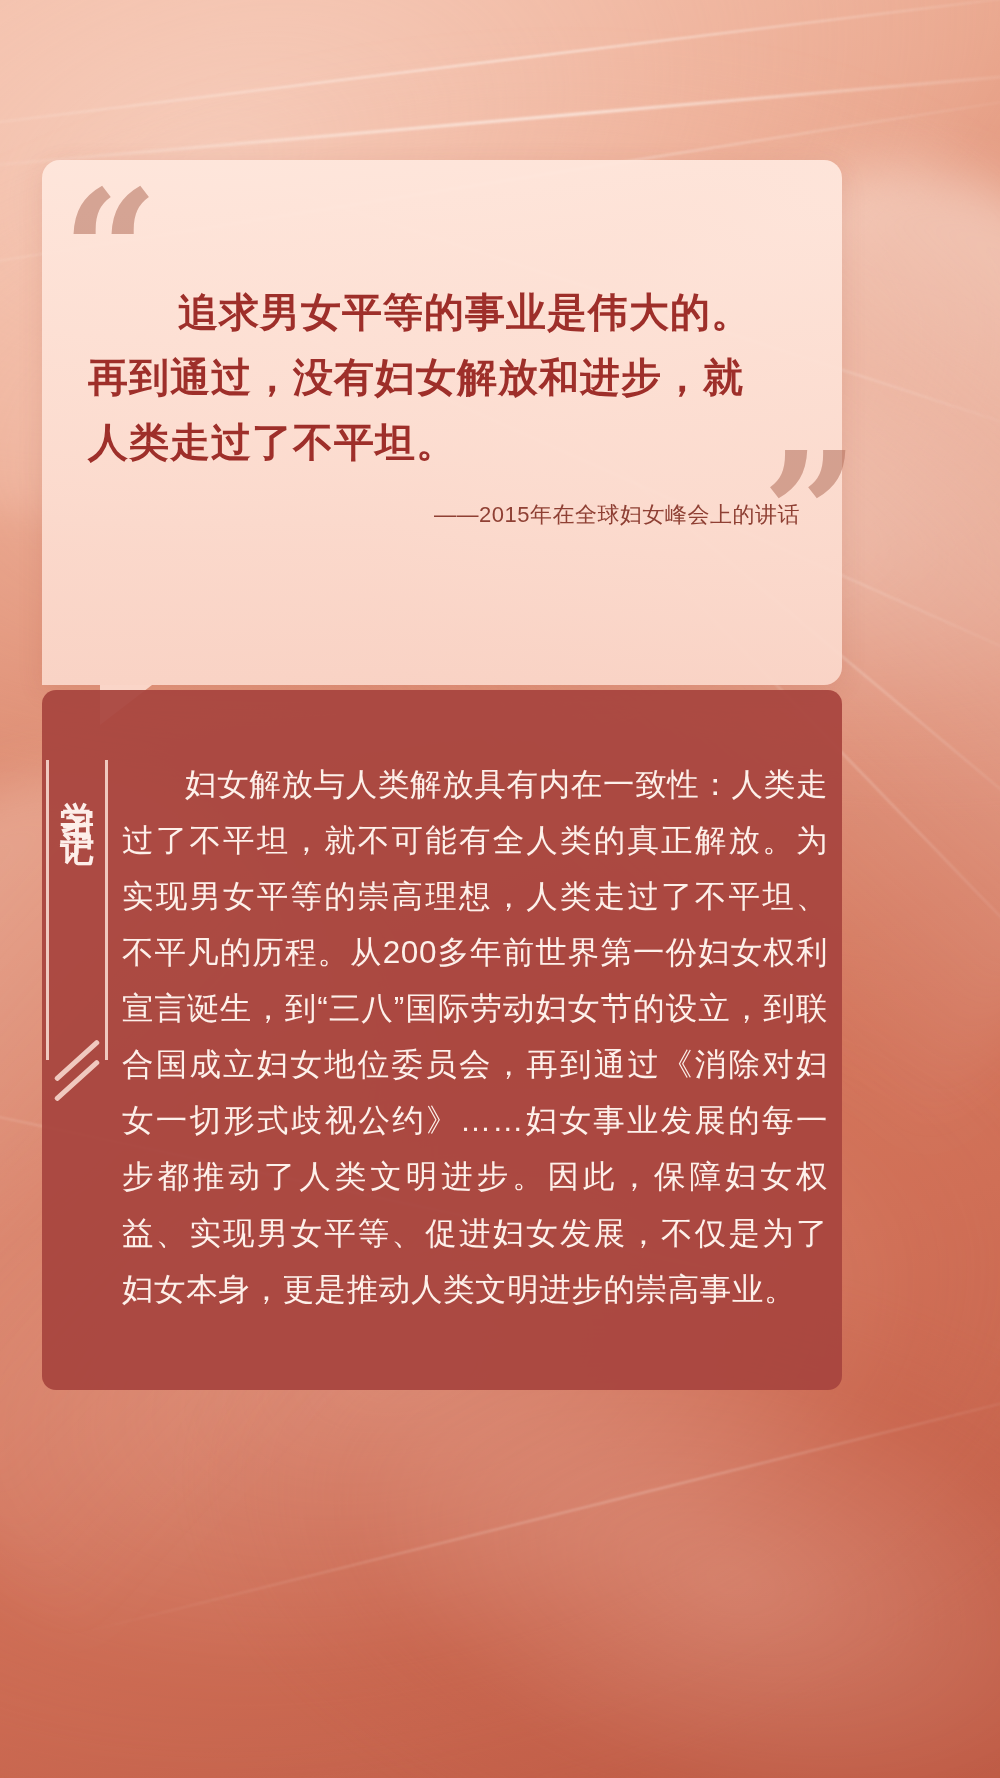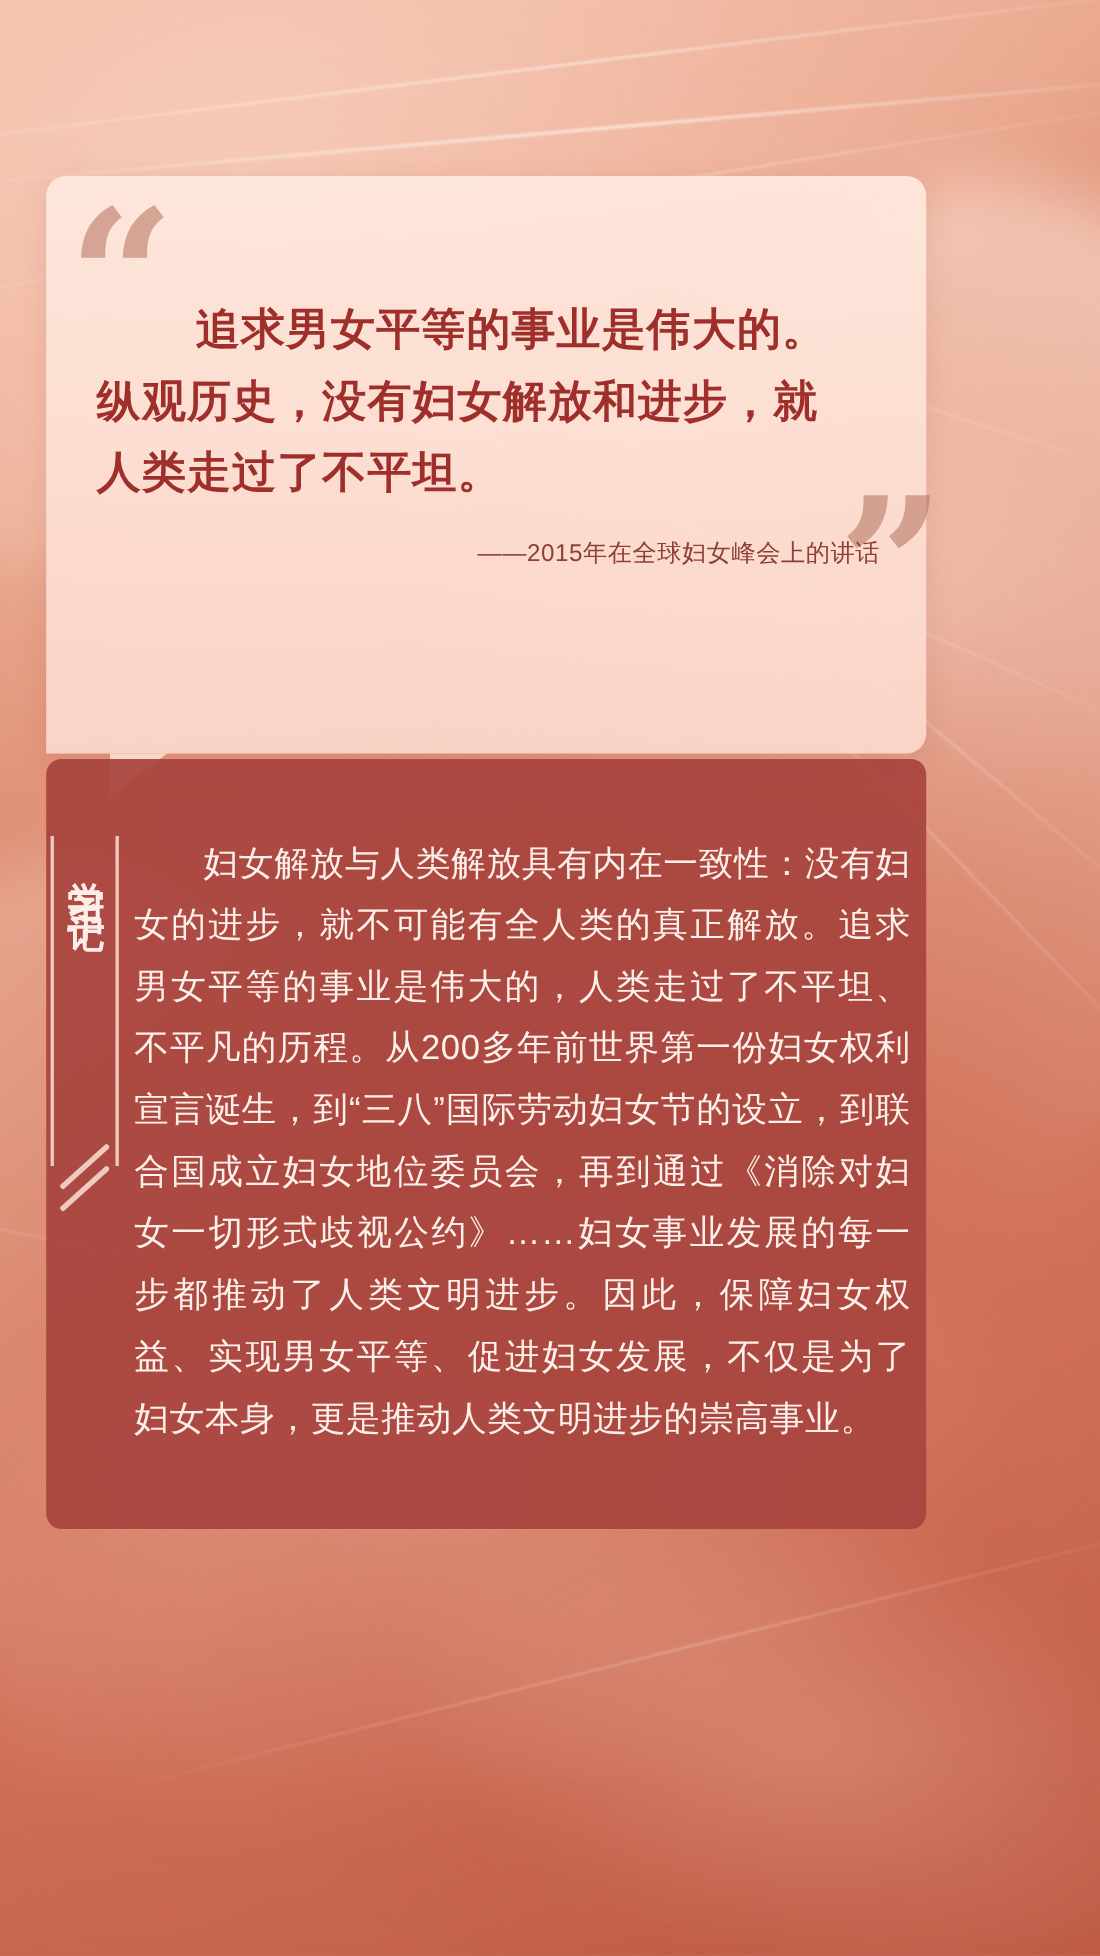--- a/index.html
+++ b/index.html
@@ -126,21 +126,21 @@
   .mark-close {
     left: 762px;
     top: 430px;
     font-size: 168px;
     letter-spacing: 6px;
   }
 
   .quote-body {
     position: absolute;
     left: 88px;
-    top: 268px;
+    top: 280px;
     width: 730px;
   }
   .quote-line {
     color: #9e2f2a;
     font-size: 40px;
     font-weight: 700;
     line-height: 1.62;
     letter-spacing: 1px;
     white-space: nowrap;
   }
@@ -245,30 +245,30 @@
   </div>
 
   <div class="quote-card"></div>
   <div class="quote-tail"></div>
 
   <div class="mark mark-open">“</div>
   <div class="mark mark-close">”</div>
 
   <div class="quote-body">
     <div class="quote-line l1">追求男女平等的事业是伟大的。</div>
-    <div class="quote-line l2">纵观历史，没有妇女解放和进步，就</div>
+    <div class="quote-line l2">再到通过，没有妇女解放和进步，就</div>
     <div class="quote-line l3">人类走过了不平坦。</div>
     <div class="quote-attrib">——2015年在全球妇女峰会上的讲话</div>
   </div>
 
   <div class="notes-panel"></div>
 
   <div class="label-badge">
     <div class="label-text">学习手记</div>
   </div>
   <div class="badge-slashes">
     <span></span>
       <span></span>
   </div>
 
-  <div class="notes-text">妇女解放与人类解放具有内在一致性：没有妇女的进步，就不可能有全人类的真正解放。追求男女平等的事业是伟大的，人类走过了不平坦、不平凡的历程。从200多年前世界第一份妇女权利宣言诞生，到“三八”国际劳动妇女节的设立，到联合国成立妇女地位委员会，再到通过《消除对妇女一切形式歧视公约》……妇女事业发展的每一步都推动了人类文明进步。因此，保障妇女权益、实现男女平等、促进妇女发展，不仅是为了妇女本身，更是推动人类文明进步的崇高事业。</div>
+  <div class="notes-text">妇女解放与人类解放具有内在一致性：人类走过了不平坦，就不可能有全人类的真正解放。为实现男女平等的崇高理想，人类走过了不平坦、不平凡的历程。从200多年前世界第一份妇女权利宣言诞生，到“三八”国际劳动妇女节的设立，到联合国成立妇女地位委员会，再到通过《消除对妇女一切形式歧视公约》……妇女事业发展的每一步都推动了人类文明进步。因此，保障妇女权益、实现男女平等、促进妇女发展，不仅是为了妇女本身，更是推动人类文明进步的崇高事业。</div>
 
 </div>
 
 </body></html>

